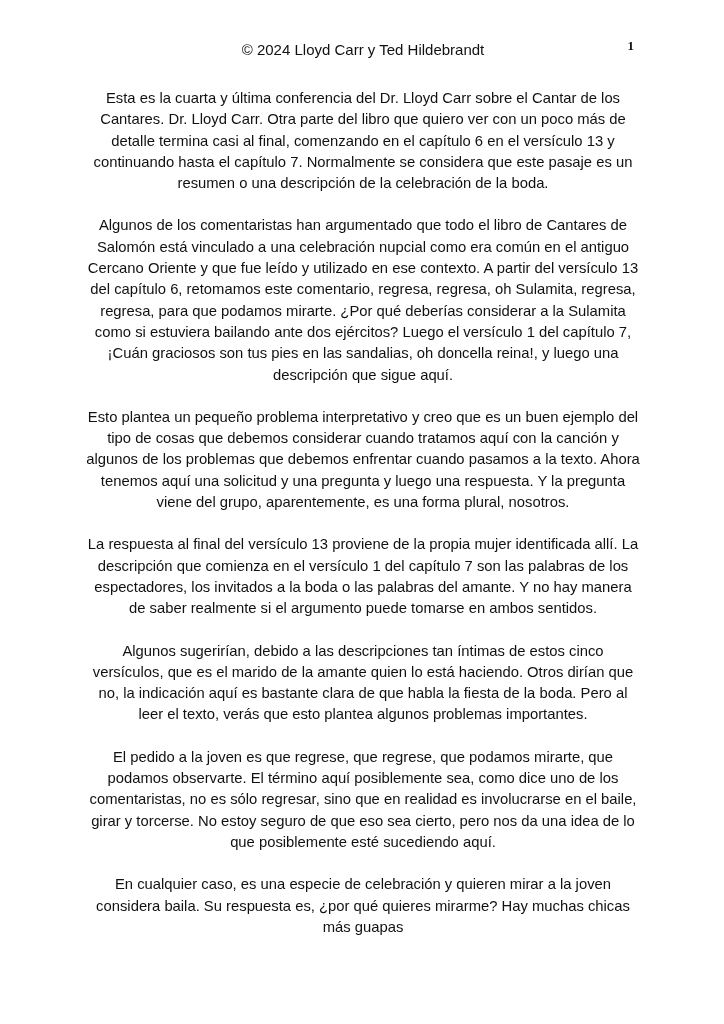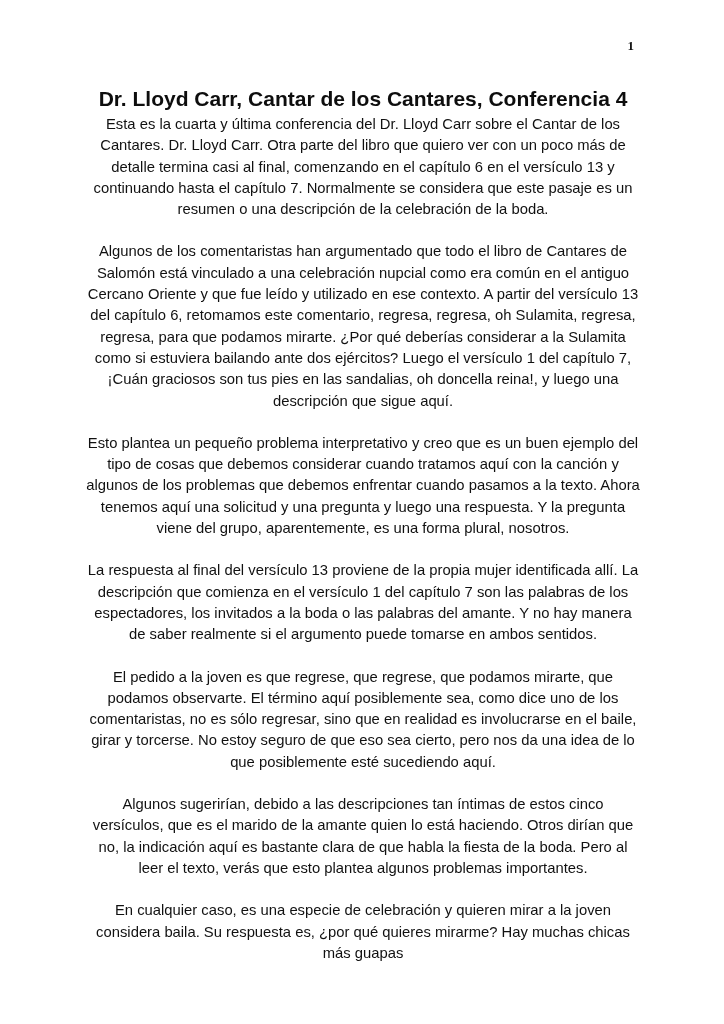--- a/index.html
+++ b/index.html
@@ -54,25 +54,25 @@
     text-align: center;
     color: #111111;
   }
 </style>
 </head>
 <body>
 
 <div class="page">
   <div class="page-number">1</div>
 
-  <h1 class="title">Dr. Lloyd Carr, Cantar de los Cantares, Conferencia 4</h1>
 
+  <div class="copyright">© 2024 Lloyd Carr y Ted Hildebrandt</div>
 
   <div class="body-text">
     <p>Esta es la cuarta y última conferencia del Dr. Lloyd Carr sobre el Cantar de los Cantares. Dr. Lloyd Carr. Otra parte del libro que quiero ver con un poco más de detalle termina casi al final, comenzando en el capítulo 6 en el versículo 13 y continuando hasta el capítulo 7. Normalmente se considera que este pasaje es un resumen o una descripción de la celebración de la boda.</p>
     <p>Algunos de los comentaristas han argumentado que todo el libro de Cantares de Salomón está vinculado a una celebración nupcial como era común en el antiguo Cercano Oriente y que fue leído y utilizado en ese contexto. A partir del versículo 13 del capítulo 6, retomamos este comentario, regresa, regresa, oh Sulamita, regresa, regresa, para que podamos mirarte. ¿Por qué deberías considerar a la Sulamita como si estuviera bailando ante dos ejércitos? Luego el versículo 1 del capítulo 7, ¡Cuán graciosos son tus pies en las sandalias, oh doncella reina!, y luego una descripción que sigue aquí.</p>
     <p>Esto plantea un pequeño problema interpretativo y creo que es un buen ejemplo del tipo de cosas que debemos considerar cuando tratamos aquí con la canción y algunos de los problemas que debemos enfrentar cuando pasamos a la texto. Ahora tenemos aquí una solicitud y una pregunta y luego una respuesta. Y la pregunta viene del grupo, aparentemente, es una forma plural, nosotros.</p>
     <p>La respuesta al final del versículo 13 proviene de la propia mujer identificada allí. La descripción que comienza en el versículo 1 del capítulo 7 son las palabras de los espectadores, los invitados a la boda o las palabras del amante. Y no hay manera de saber realmente si el argumento puede tomarse en ambos sentidos.</p>
+    <p>Algunos sugerirían, debido a las descripciones tan íntimas de estos cinco versículos, que es el marido de la amante quien lo está haciendo. Otros dirían que no, la indicación aquí es bastante clara de que habla la fiesta de la boda. Pero al leer el texto, verás que esto plantea algunos problemas importantes.</p>
     <p>El pedido a la joven es que regrese, que regrese, que podamos mirarte, que podamos observarte. El término aquí posiblemente sea, como dice uno de los comentaristas, no es sólo regresar, sino que en realidad es involucrarse en el baile, girar y torcerse. No estoy seguro de que eso sea cierto, pero nos da una idea de lo que posiblemente esté sucediendo aquí.</p>
-    <p>Algunos sugerirían, debido a las descripciones tan íntimas de estos cinco versículos, que es el marido de la amante quien lo está haciendo. Otros dirían que no, la indicación aquí es bastante clara de que habla la fiesta de la boda. Pero al leer el texto, verás que esto plantea algunos problemas importantes.</p>
     <p>En cualquier caso, es una especie de celebración y quieren mirar a la joven considera baila. Su respuesta es, ¿por qué quieres mirarme? Hay muchas chicas más guapas</p>
   </div>
 </div>
 
 </body></html>

